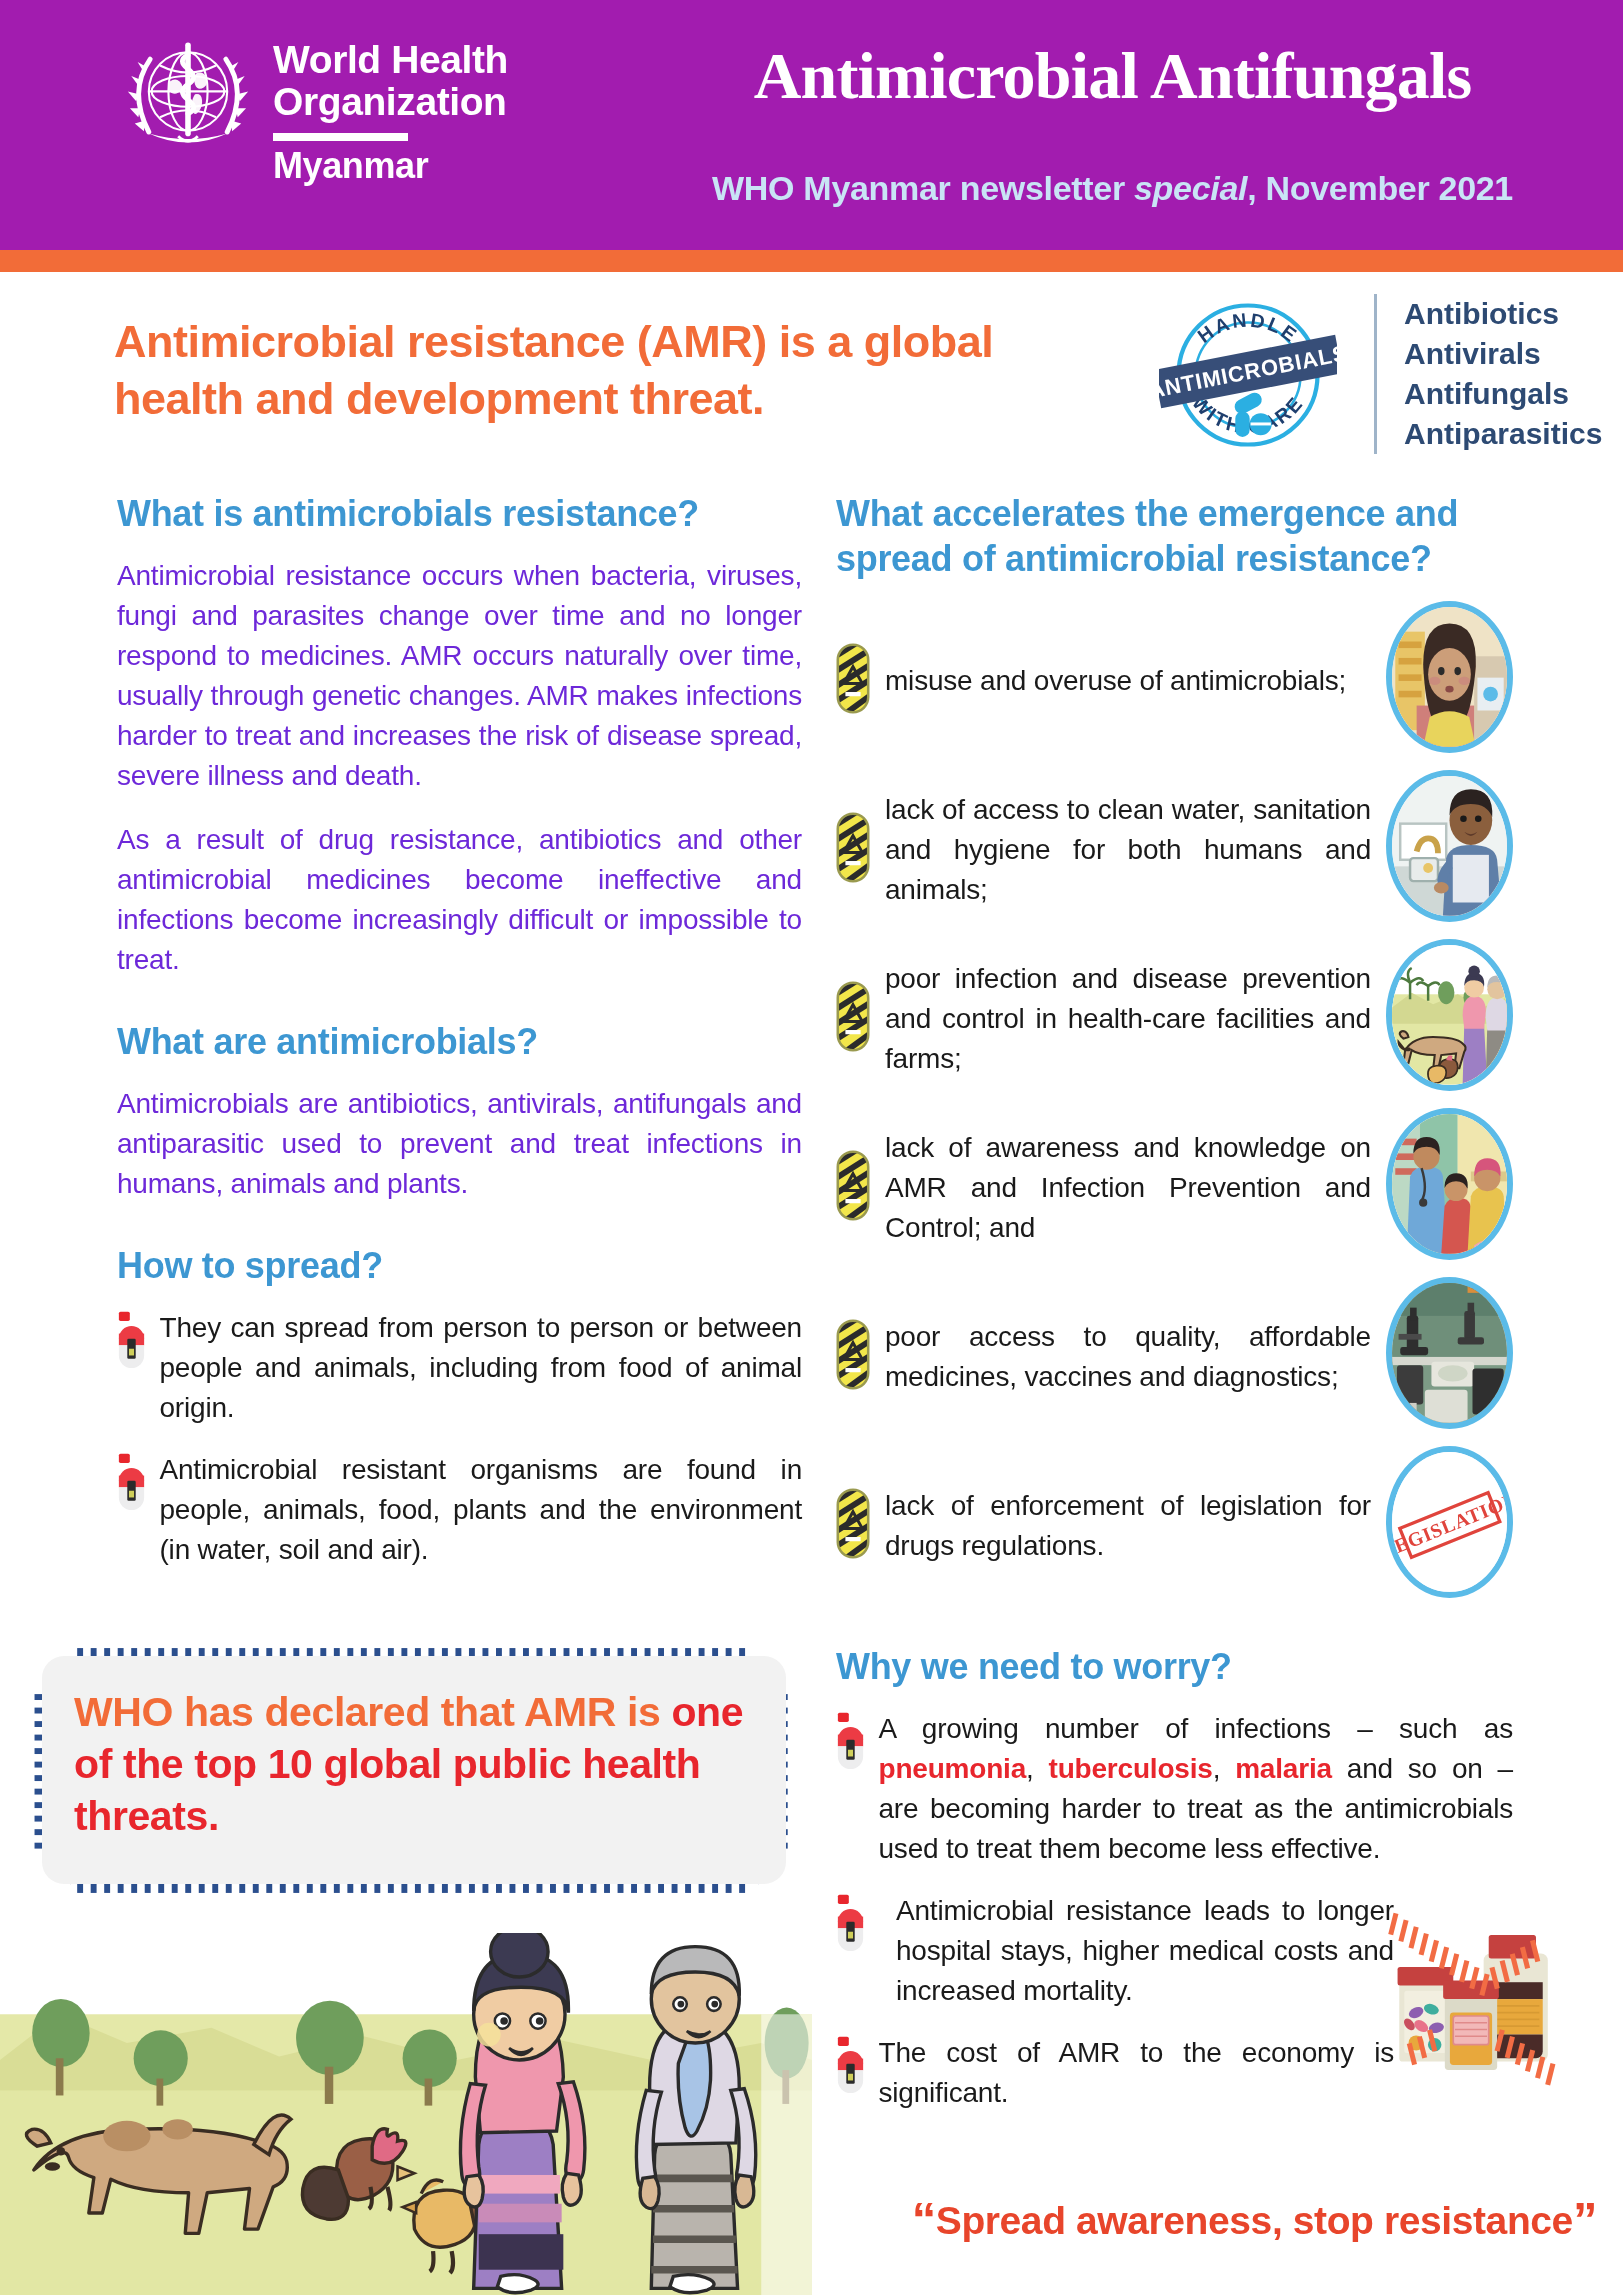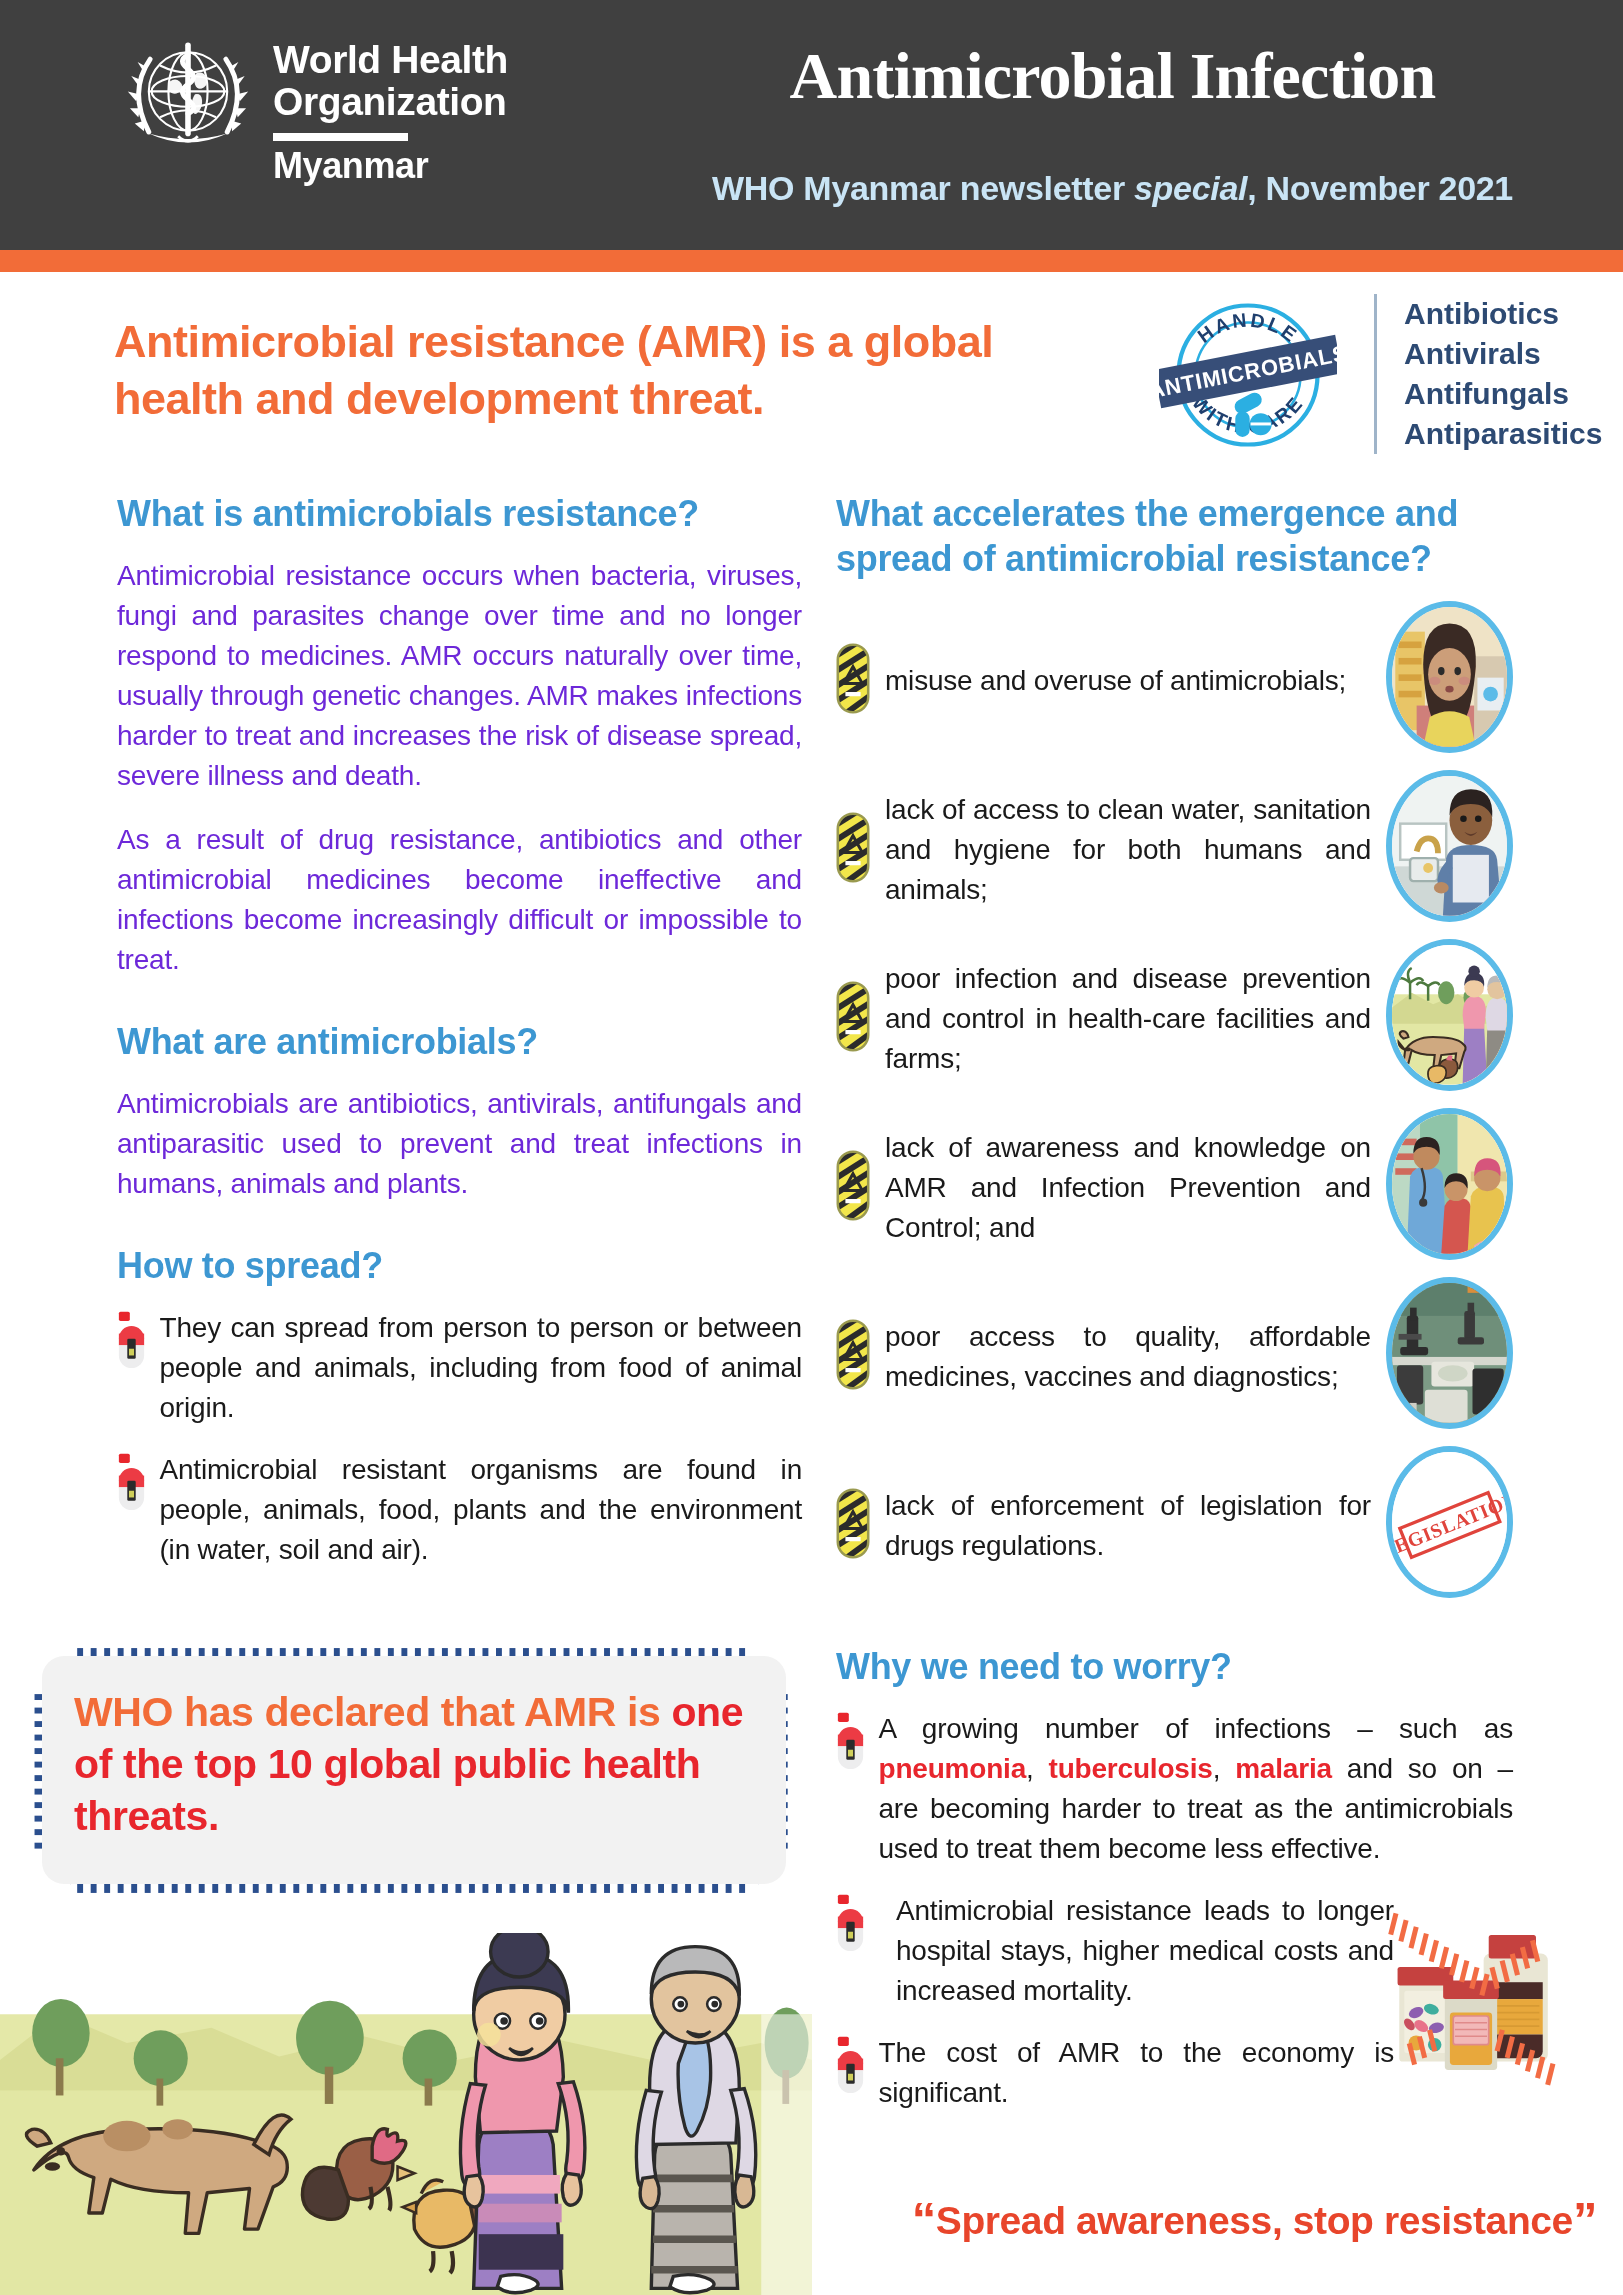--- a/index.html
+++ b/index.html
@@ -7,21 +7,21 @@
   body {
     font-family:"Liberation Sans", sans-serif;
     background:#ffffff;
     position:relative;
     overflow:hidden;
   }
 
   
   .header {
     position:absolute; left:0; top:0; width:1624px; height:250px;
-    background:#404040;
+    background:#a21caf;
   }
   .who-logo-block {
     position:absolute; left:118px; top:27px;
     display:flex; align-items:flex-start; gap:15px;
   }
   .who-emblem { width:140px; height:140px; flex:none; }
   .who-wordmark { padding-top:12px; }
   .who-wordmark .wl {
     color:#ffffff; font-weight:700; font-size:39px; line-height:42px;
     font-family:"Liberation Sans", sans-serif; letter-spacing:-0.4px;
@@ -170,21 +170,21 @@
       <path d="M86 156 q14 14 28 0" fill="none" stroke="#ffffff" stroke-width="4"></path>
     </svg>
     <div class="who-wordmark">
       <div class="wl">World Health</div>
       <div class="wl">Organization</div>
       <div class="who-rule"></div>
       <div class="who-country">Myanmar</div>
     </div>
   </div>
 
-  <div class="header-title">Antimicrobial Infection</div>
+  <div class="header-title">Antimicrobial Antifungals</div>
   <div class="header-sub">
     <span>WHO Myanmar newsletter </span><em>special</em><span>, November 2021</span>
   </div>
 </div>
 <div class="orange-bar"></div>
 
 <div class="banner-headline">Antimicrobial resistance (AMR) is a global health and development threat.</div>
 
 <div class="badge-wrap">
   <svg viewBox="0 0 210 210" width="178" height="178">

